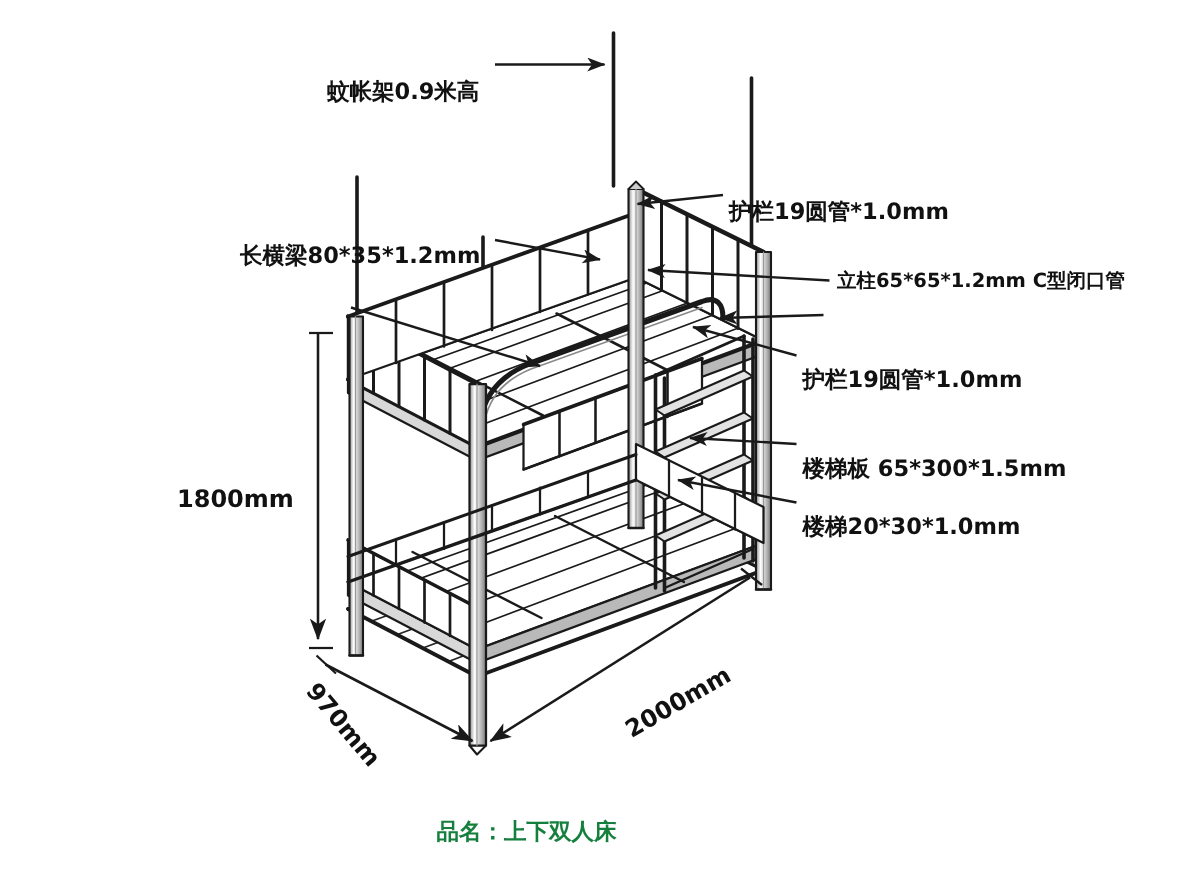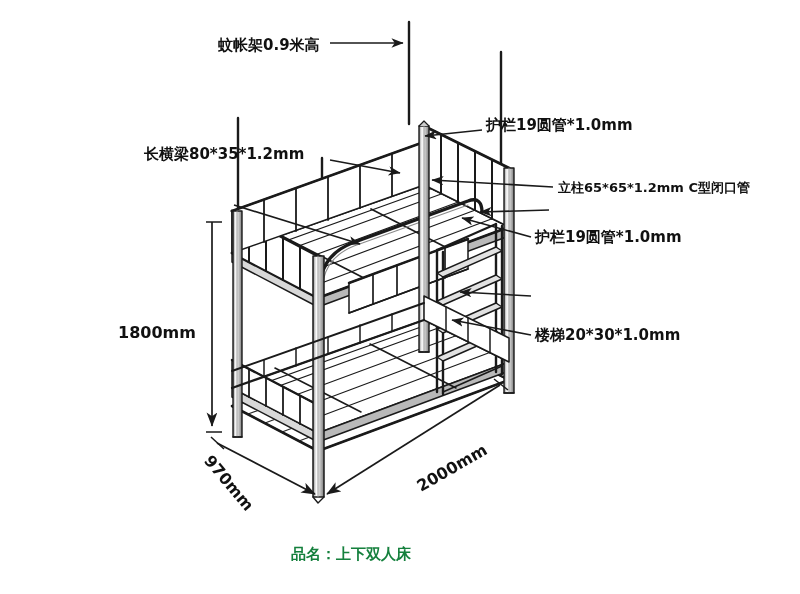--- a/index.html
+++ b/index.html
@@ -27,21 +27,21 @@
   .lbl {
     position: absolute;
     color: #111111;
     white-space: nowrap;
     line-height: 1.18;
     font-family: "DejaVu Sans", "Liberation Sans", sans-serif;
   }
   .lbl-bold { font-weight: bold; }
   .lbl-13 { font-size: 13px; }
   .lbl-14 { font-size: 14px; }
-  .lbl-15 { font-size: 15px; }
+  .lbl-15 { font-size: 15px; margin-top: 16px; }
   .lbl-16 { font-size: 16px; }
   .rot-neg { transform-origin: left top; }
   .caption {
     position: absolute;
     font-size: 15px;
     font-weight: bold;
     color: #15803d;
     white-space: nowrap;
   }
 </style>
@@ -316,30 +316,31 @@
 
       <line x1="531" y1="335" x2="452" y2="320" marker-end="url(#arrowEndSm)"></line>
     </g>
   </svg>
 
   <div class="lbl lbl-15 lbl-bold" style="left:218px; top:37px;">蚊帐架0.9米高</div>
 
   <div class="lbl lbl-15 lbl-bold" style="left:486px; top:117px;">护栏19圆管*1.0mm</div>
 
 
-  <div class="lbl lbl-15 lbl-bold" style="left:144px; top:146px;">长横梁80*35*1.2mm</div>
+  <div class="lbl lbl-15 lbl-bold" style="left:160px; top:146px;">长横梁80*35*1.2mm</div>
 
   <div class="lbl lbl-13 lbl-bold" style="left:558px; top:180px;">立柱65*65*1.2mm C型闭口管</div>
 
 
 
 
   <div class="lbl lbl-15 lbl-bold" style="left:535px; top:229px;">护栏19圆管*1.0mm</div>
 
 
+  <div class="lbl lbl-15 lbl-bold" style="left:535px; top:288px;">楼梯板 65*300*1.5mm</div>
 
   <div class="lbl lbl-15 lbl-bold" style="left:535px; top:327px;">楼梯20*30*1.0mm</div>
 
   <div class="lbl lbl-16 lbl-bold" style="left:118px; top:324px;">1800mm</div>
 
   <div class="lbl lbl-16 lbl-bold rot-neg" style="left:214px; top:452px; transform:rotate(50deg);">970mm</div>
 
   <div class="lbl lbl-16 lbl-bold rot-neg" style="left:414px; top:480px; transform:rotate(-30deg);">2000mm</div>
 
   <div class="caption" style="left:291px; top:545px;">品名：上下双人床</div>

